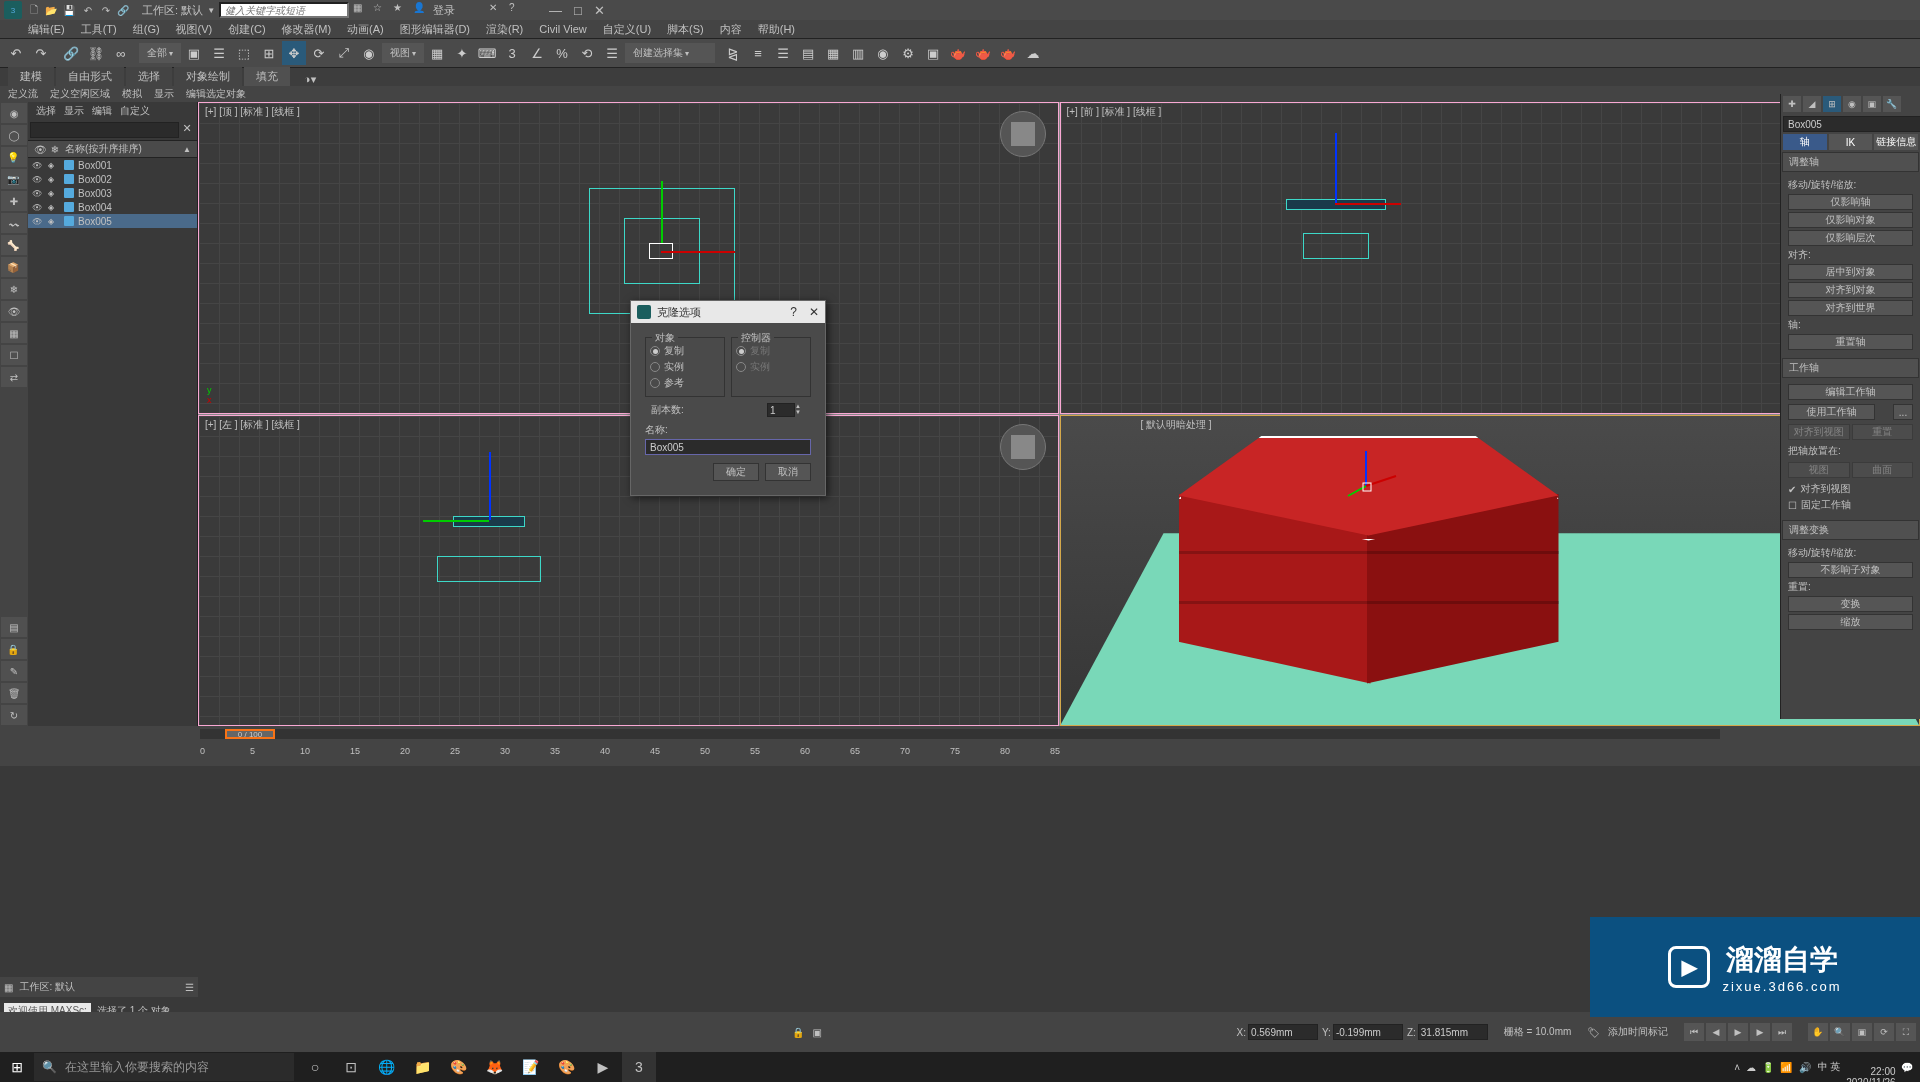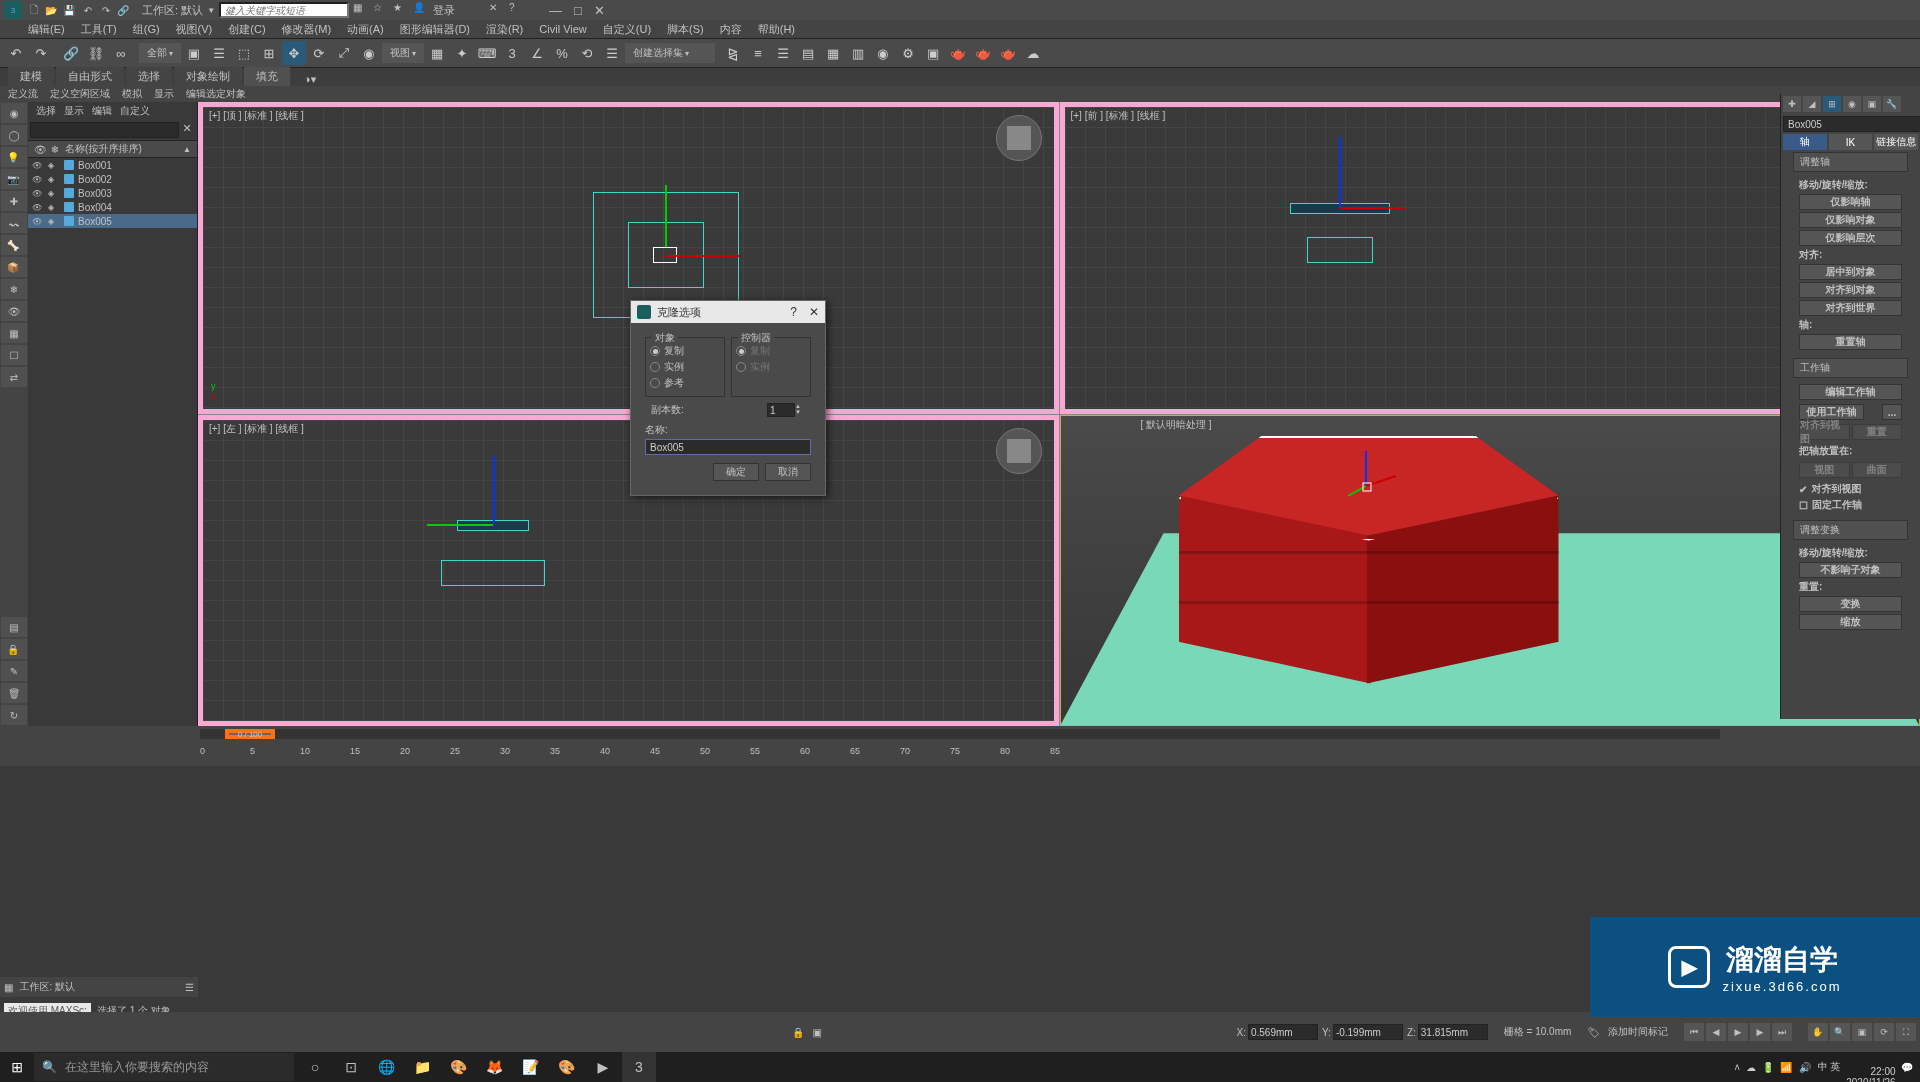--- a/index.html
+++ b/index.html
@@ -50,35 +50,35 @@
 .se-header .sort { margin-left: auto; font-size: 8px; }
 .se-list { flex: 1; }
 .se-row { height: 14px; display: flex; align-items: center; padding-left: 4px; gap: 4px; font-size: 10px; }
 .se-row.selected { background: #4a6a8a; }
 .se-row .eye, .se-row .frz { width: 12px; font-size: 8px; }
 .se-row .ico { width: 10px; height: 10px; background: #5ad; border-radius: 1px; }
 
 
 .viewports { flex: 1; position: relative; }
 .vp-grid { display: grid; grid-template-columns: 1fr 1fr; grid-template-rows: 1fr 1fr; gap: 1px; height: 100%; background: #888; }
-.viewport { background: #3a3a3a; position: relative; overflow: hidden; border: 5px solid #f9a8d4; }
+.viewport { background: #3a3a3a; position: relative; overflow: hidden; border: 1px solid #f9a8d4; }
 .viewport.active { border: 1px solid #d4a84b; }
 .vp-label { position: absolute; top: 2px; left: 6px; font-size: 10px; }
 .vp-grid-bg { position: absolute; inset: 0; background-image: 
   linear-gradient(#454545 1px, transparent 1px),
   linear-gradient(90deg, #454545 1px, transparent 1px);
   background-size: 20px 20px;
 }
 .vp-label-persp { position: absolute; top: 2px; left: 80px; font-size: 10px; }
 
 
 .timeline-area { height: 40px; background: #444; position: relative; }
 .scrubber { height: 16px; display: flex; align-items: center; padding: 0 200px 0 200px; }
 .scrubber .track { flex: 1; height: 10px; background: #333; position: relative; }
-.scrubber .handle { position: absolute; left: 25px; width: 50px; height: 10px; background: #666; display: flex; align-items: center; justify-content: center; font-size: 8px; color: #ccc; border: 4px solid #f97316; }
+.scrubber .handle { position: absolute; left: 25px; width: 50px; height: 10px; background: #666; display: flex; align-items: center; justify-content: center; font-size: 8px; color: #ccc; border: 2px solid #f97316; }
 .time-ruler { height: 20px; display: flex; align-items: center; position: relative; padding: 0 200px; }
 .time-ruler .tick { position: absolute; font-size: 9px; top: 4px; }
 
 
 .status-bar { height: 40px; background: #444; display: flex; align-items: center; padding: 0 4px; gap: 8px; font-size: 10px; }
 .status-bar .coords { margin-left: auto; display: flex; gap: 4px; }
 .status-bar .coord-box { display: flex; align-items: center; gap: 2px; }
 .status-bar .coord-box input { width: 70px; height: 16px; background: #2b2b2b; border: 1px solid #222; color: #ccc; font-size: 10px; padding: 0 2px; }
 .status-bar .grd { margin-left: 8px; }
 .status-bar .anim-ctrl { display: flex; gap: 2px; margin-left: 8px; }
@@ -102,23 +102,23 @@
 
 .cmd-panel { position: absolute; right: 0; top: 94px; width: 140px; height: 625px; background: #444; border-left: 1px solid #222; }
 .cmd-tabs { height: 20px; display: flex; gap: 2px; padding: 2px; }
 .cmd-tabs .ct { width: 18px; height: 16px; background: #555; font-size: 9px; display: flex; align-items: center; justify-content: center; }
 .cmd-name { margin: 2px; display: flex; }
 .cmd-name input { flex: 1; height: 16px; background: #2b2b2b; border: 1px solid #222; color: #ccc; font-size: 10px; padding: 0 4px; }
 .cmd-name .clr { width: 16px; height: 16px; background: #c22; }
 .cmd-row3 { display: flex; gap: 2px; margin: 2px; }
 .cmd-row3 .b { flex: 1; height: 16px; background: #3a5a8a; color: #fff; font-size: 10px; display: flex; align-items: center; justify-content: center; }
 .cmd-row3 .b.alt { background: #555; }
-.cmd-rollout { margin: 2px 12px; }
+.cmd-rollout { margin: 2px 1px; }
 .cmd-rollout .rh { background: #505050; padding: 2px 6px; font-size: 10px; border: 1px solid #333; }
-.cmd-rollout .rb { padding: 4px 6px; font-size: 10px; font-weight: bold; }
+.cmd-rollout .rb { padding: 4px 6px; font-size: 10px; }
 .cmd-btn { background: #555; border: 1px solid #333; height: 16px; margin: 2px 0; font-size: 10px; display: flex; align-items: center; justify-content: center; }
 .cmd-label { font-size: 10px; margin: 2px 0; }
 .cmd-chk { display: flex; align-items: center; gap: 4px; font-size: 10px; margin: 2px 0; }
 
 
 .dialog { position: absolute; left: 630px; top: 300px; width: 196px; background: #4a4a4a; border: 1px solid #666; box-shadow: 2px 2px 8px rgba(0,0,0,0.6); }
 .dialog .dlg-title { height: 22px; background: #e8e8e8; color: #333; display: flex; align-items: center; padding: 0 6px; font-size: 11px; }
 .dialog .dlg-title .dlg-icon { width: 14px; height: 14px; background: #1b5e5e; margin-right: 6px; border-radius: 2px; }
 .dialog .dlg-title .dlg-ctrls { margin-left: auto; display: flex; gap: 12px; font-size: 12px; }
 .dialog .dlg-body { padding: 14px; }

